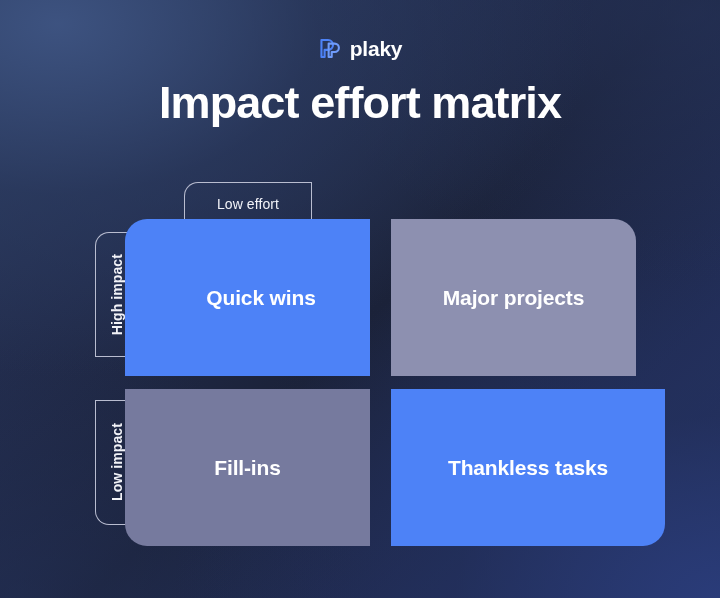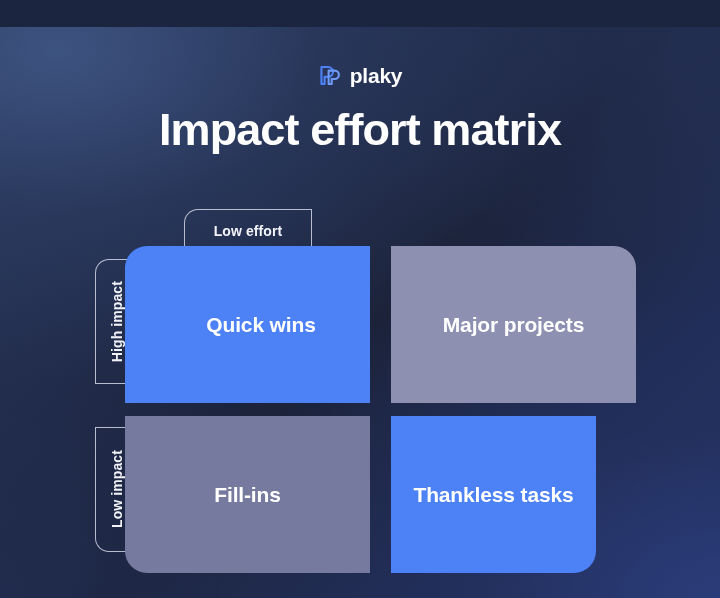--- a/index.html
+++ b/index.html
@@ -19,21 +19,20 @@
   
   #canvas {
     position: absolute;
     inset: 0;
     background:
       radial-gradient(120% 95% at 8% 4%,  rgba(62,84,130,0.95) 0%, rgba(45,62,100,0.55) 30%, rgba(28,37,64,0.0) 62%),
       radial-gradient(115% 95% at 100% 100%, rgba(42,60,122,0.95) 0%, rgba(34,47,92,0.5) 32%, rgba(28,37,64,0.0) 66%),
       radial-gradient(90% 75% at 96% 2%, rgba(40,55,98,0.55) 0%, rgba(28,37,64,0.0) 60%),
       radial-gradient(80% 70% at 2% 99%, rgba(36,50,92,0.5) 0%, rgba(28,37,64,0.0) 60%),
       linear-gradient(135deg, #2b3a5e 0%, #222c4c 28%, #1b2239 52%, #222e58 78%, #273668 100%);
-    margin-top: 27px;
   }
 
   
   #logo-row {
     position: absolute;
     top: 33px;
     left: 0;
     width: 100%;
     height: 30px;
     display: flex;
@@ -70,21 +69,21 @@
     position: absolute;
     top: 182px;
     height: 42px;
     border: 1px solid #b9bdd0;
     background: transparent;
     display: flex;
     align-items: center;
     justify-content: center;
     color: #f2f3f8;
     font-size: 14px;
-    font-weight: 700;
+    font-weight: 400;
     letter-spacing: 0.1px;
     border-bottom: none;
   }
   #col-label-low {
     left: 184px;
     width: 128px;
     border-top-left-radius: 14px;
   }
   #col-label-high {
     left: 443px;
@@ -148,21 +147,21 @@
     left: 391px; top: 219px;  width: 245px; height: 157px;
     background: #8d90b0;
     border-top-right-radius: 22px;
   }
   #cell-fill-ins {
     left: 125px;  top: 389px;  width: 245px; height: 157px;
     background: #767a9e;
     border-bottom-left-radius: 22px;
   }
   #cell-thankless-tasks {
-    left: 391px; top: 389px;  width: 205px; height: 157px;
+    left: 391px; top: 389px;  width: 274px; height: 157px;
     background: #4d82f7;
     border-bottom-right-radius: 22px;
   }
 </style>
 </head>
 <body>
 
 <div id="canvas">
 
   <div id="logo-row">

